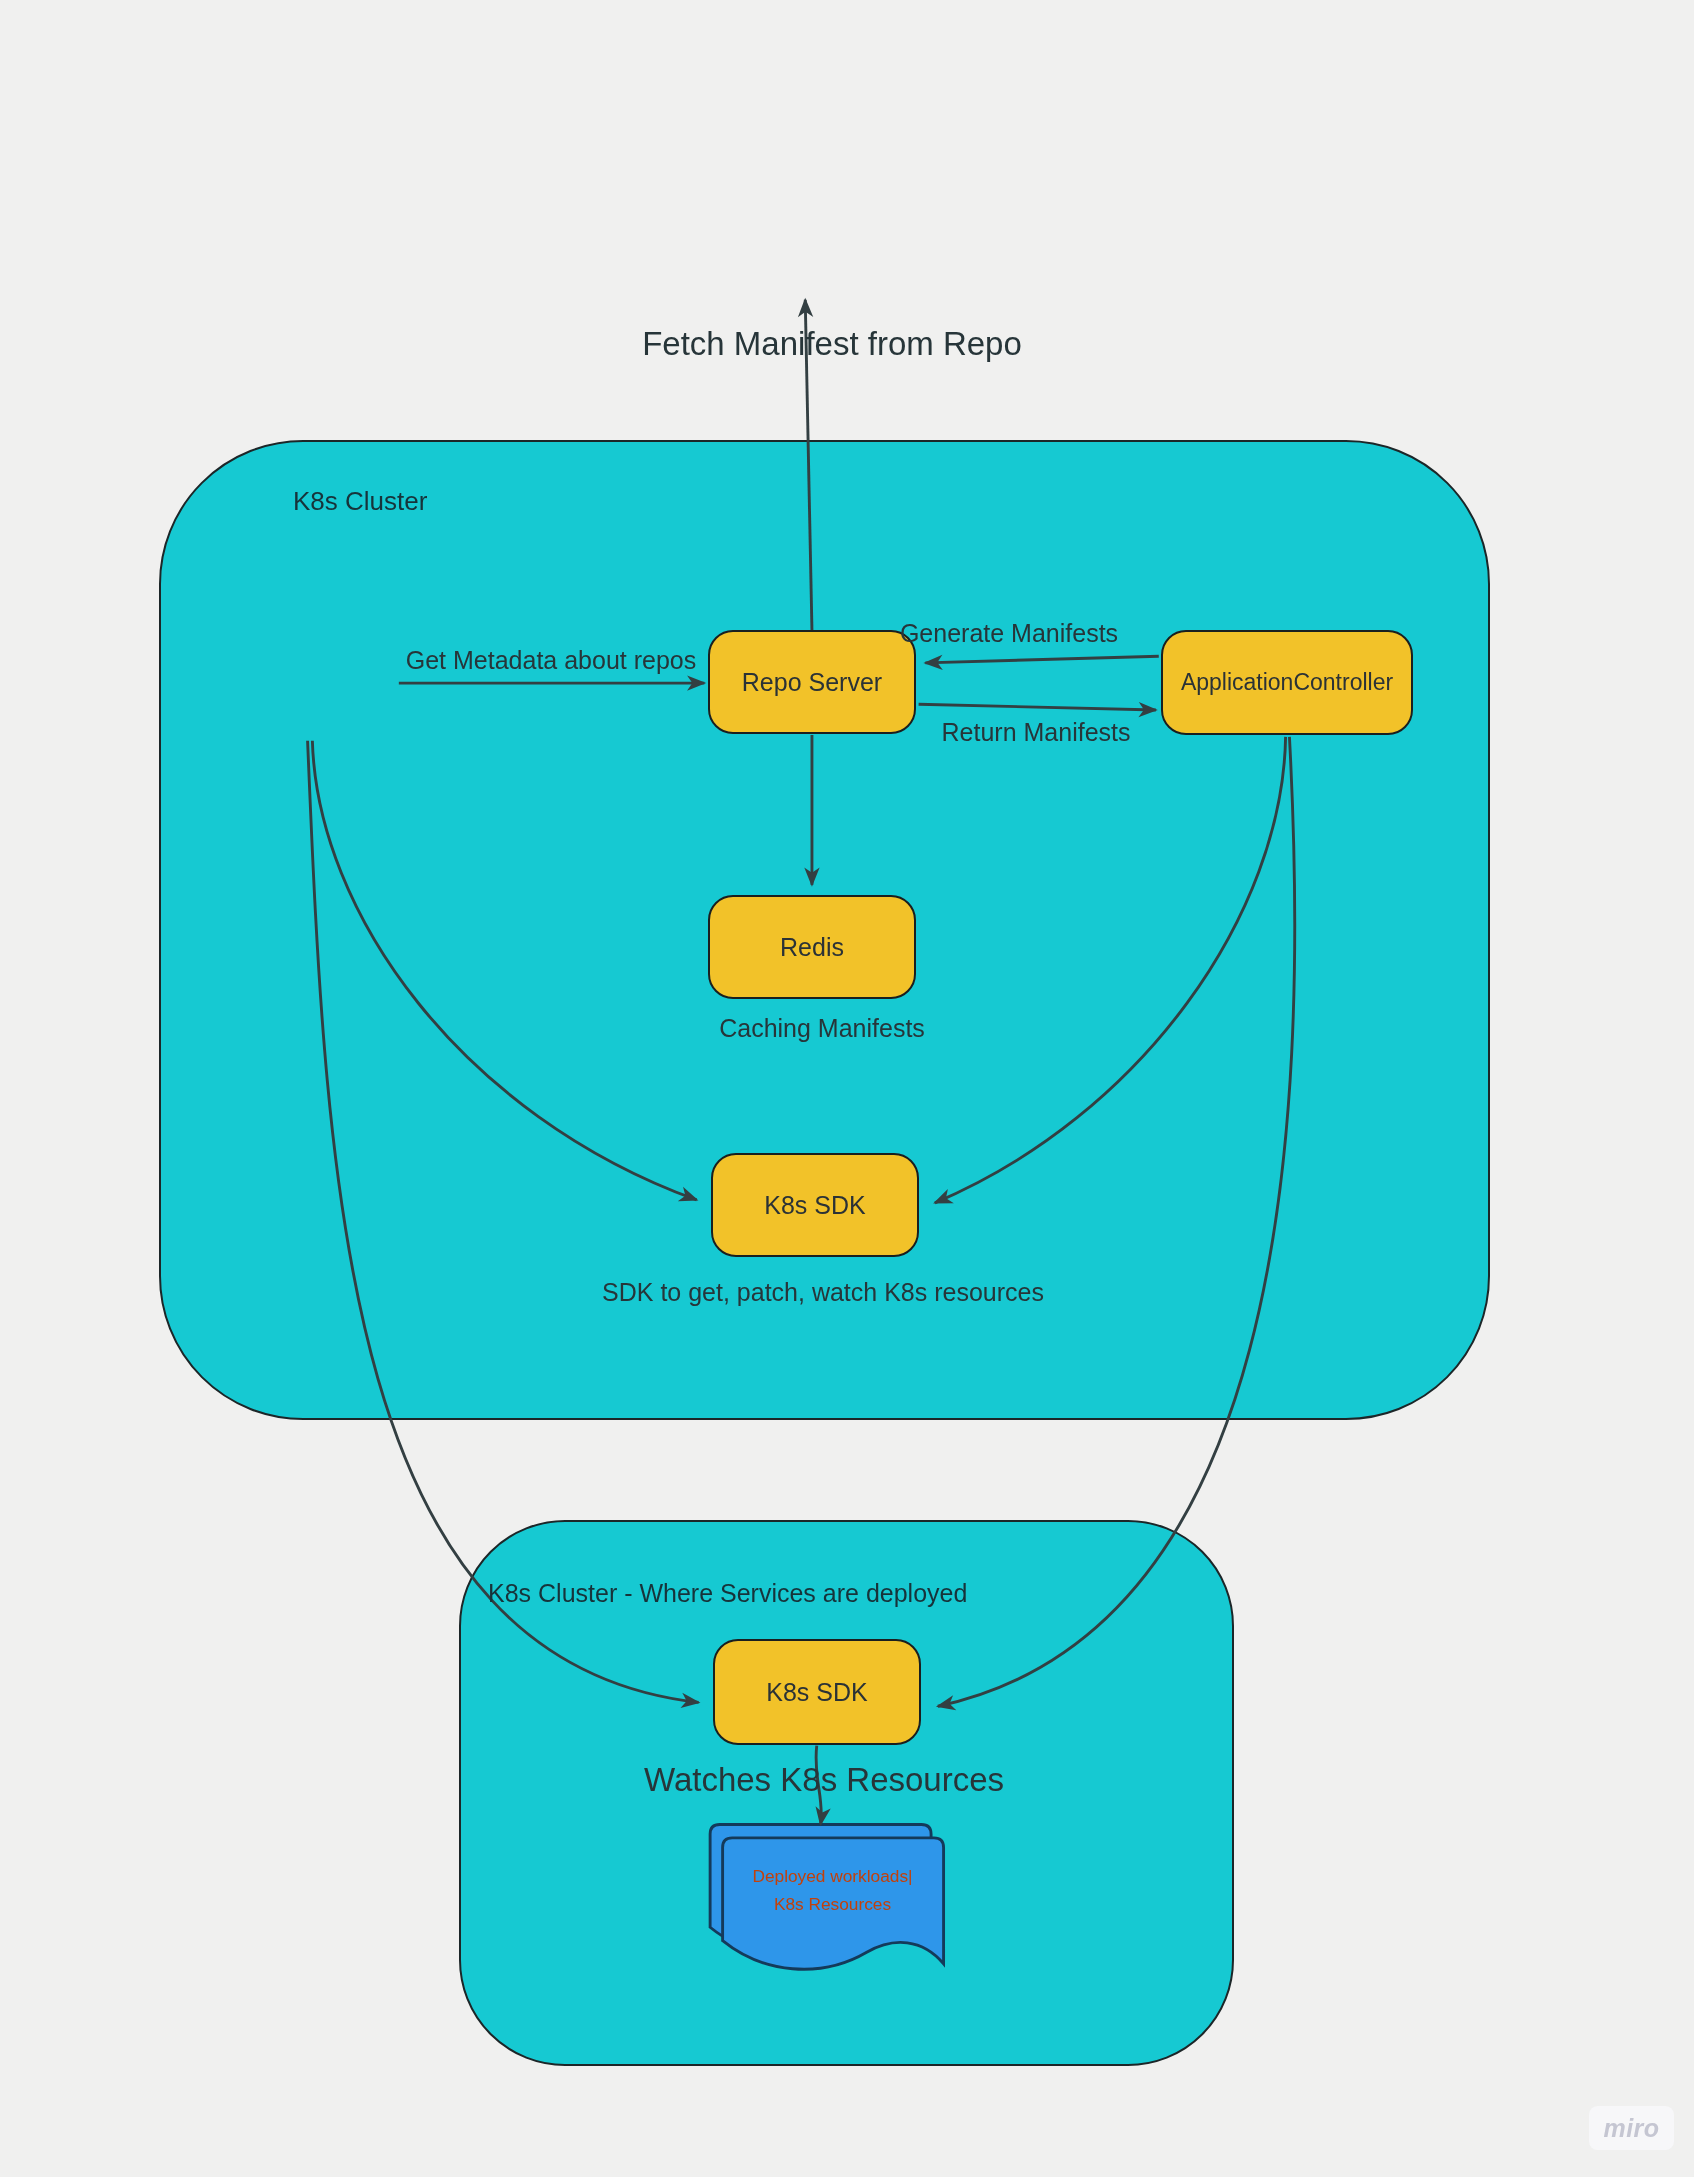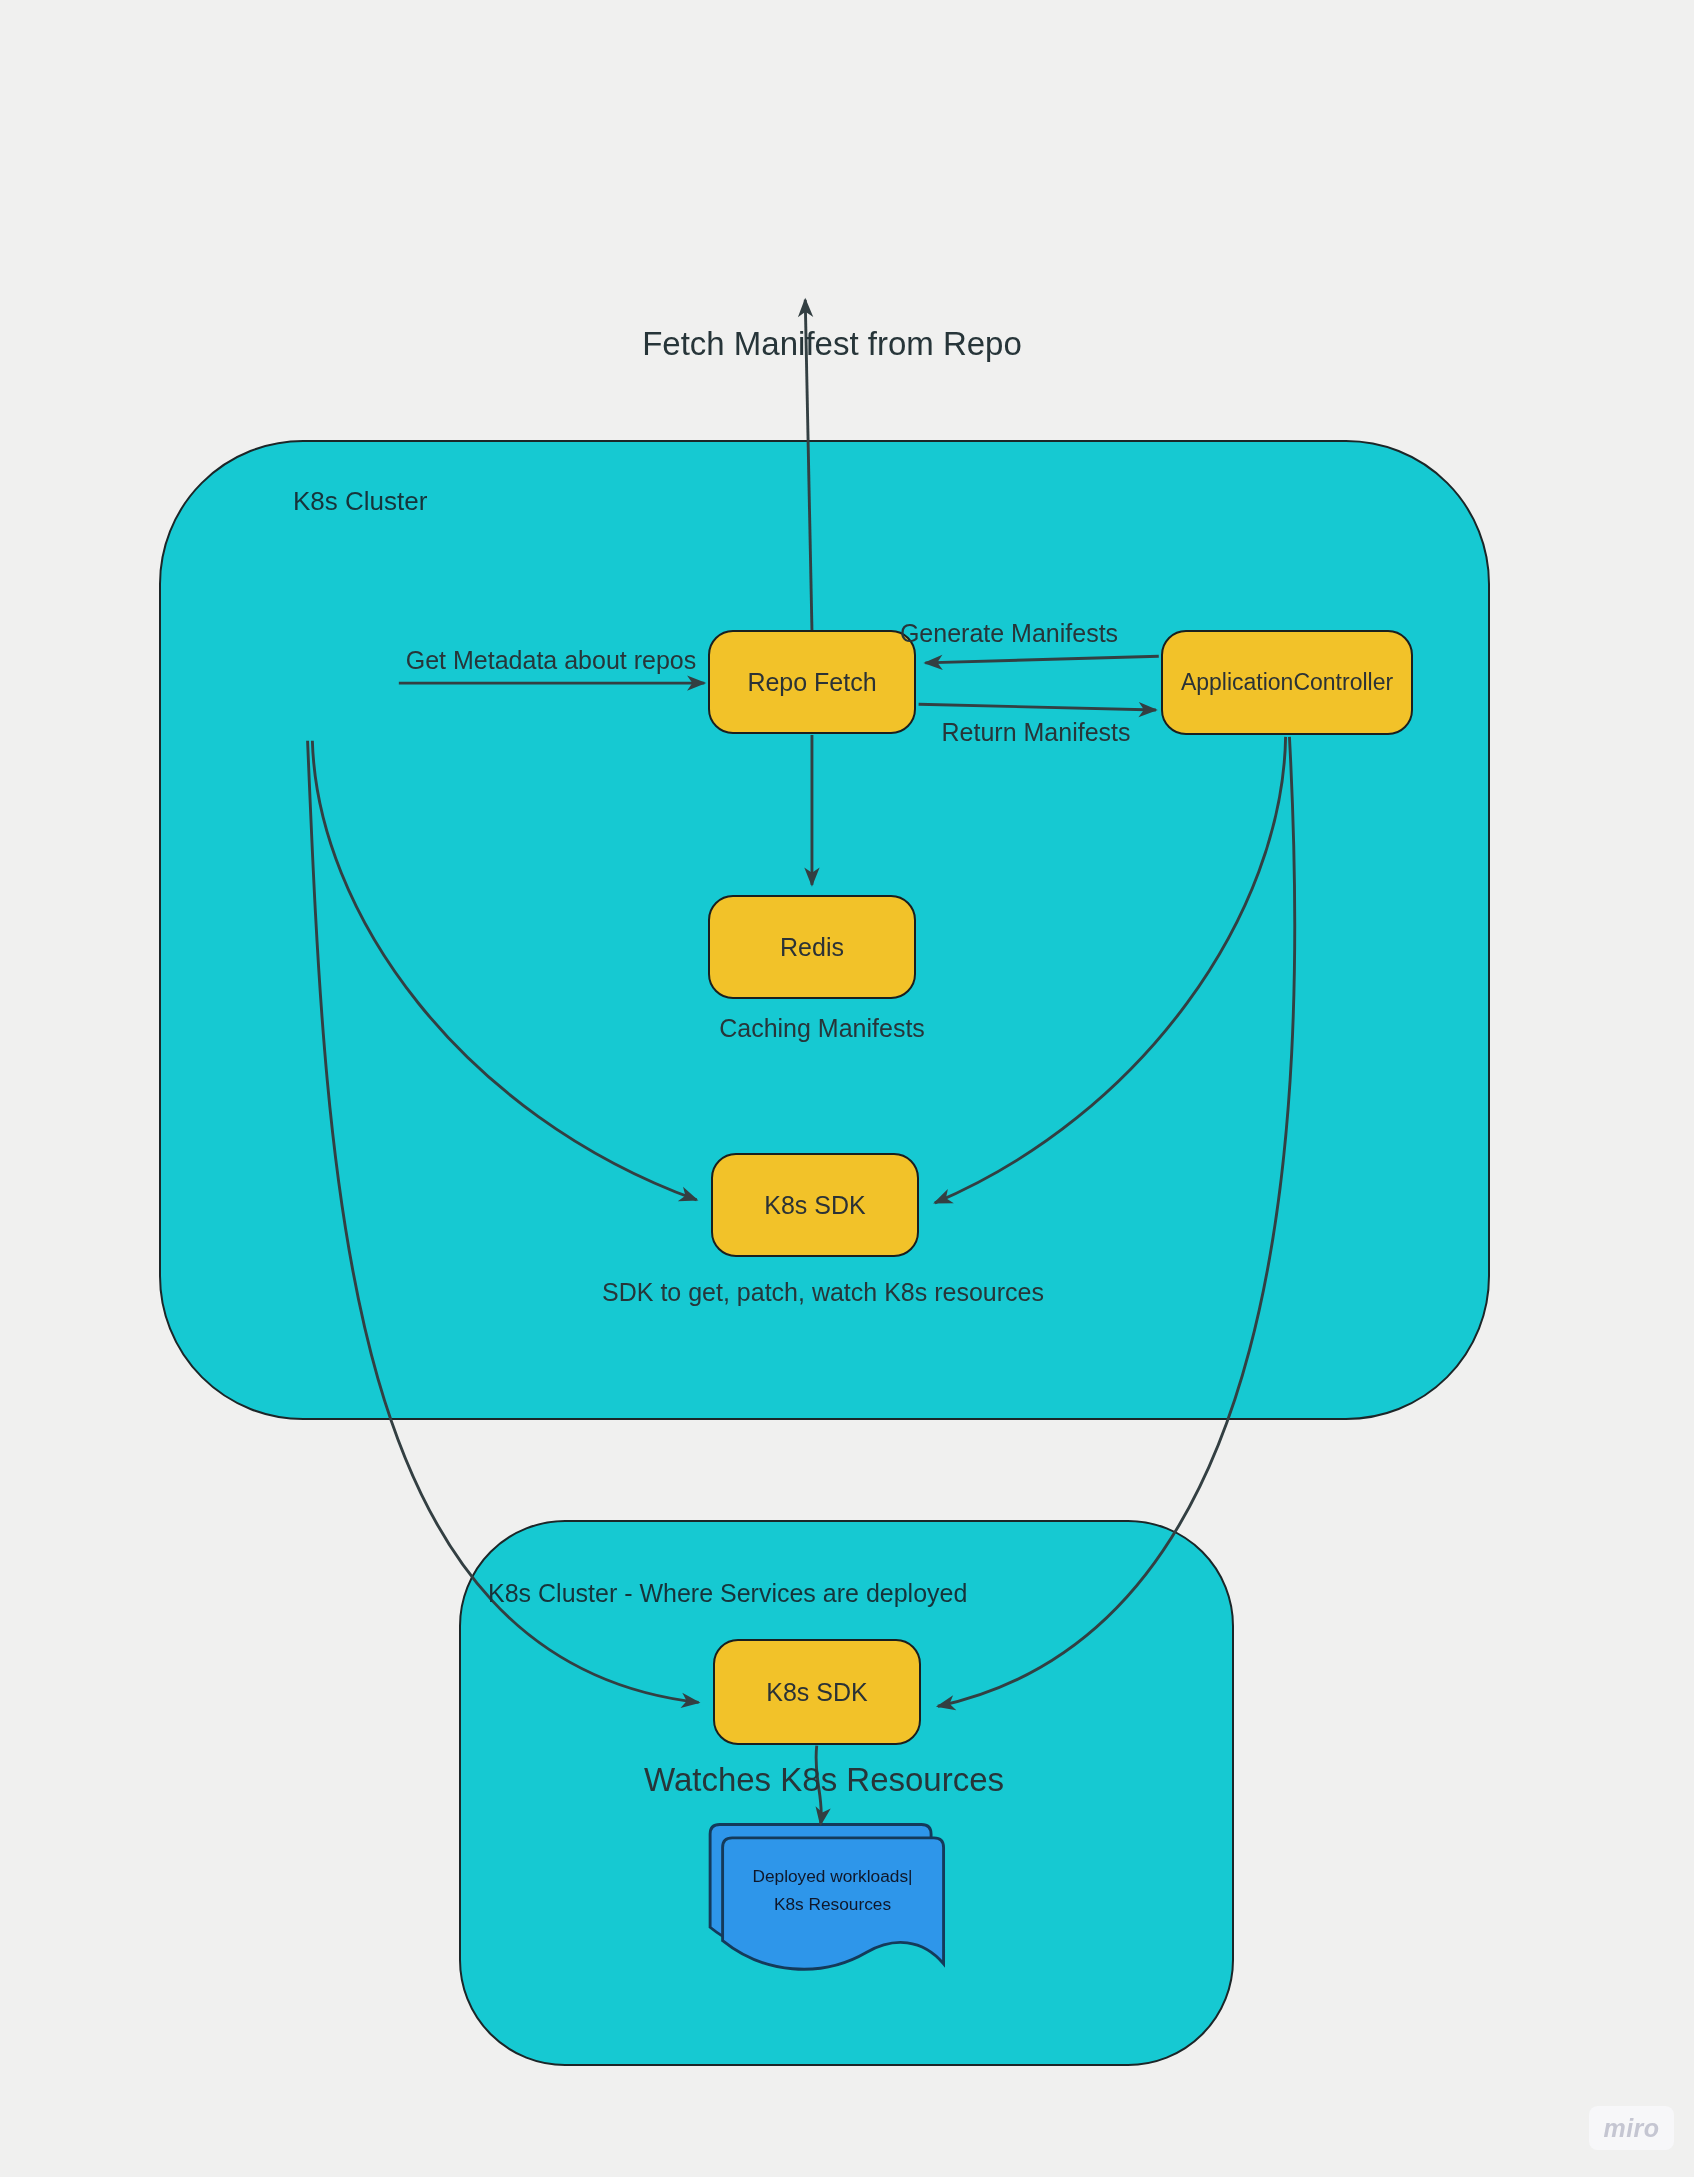--- a/index.html
+++ b/index.html
@@ -32,21 +32,21 @@
   .node.redis{left:708px;top:895px;width:208px;height:104px;}
   .node.sdk1{left:711px;top:1153px;width:208px;height:104px;}
   .node.sdk2{left:713px;top:1639px;width:208px;height:106px;}
   .edge-label{
     position:absolute;z-index:4;font-size:25px;color:#273539;white-space:nowrap;
     transform:translateX(-50%);
   }
   .edge-label.big{font-size:33px;text-align:right;}
   .doc-text{
     position:absolute;left:722px;top:1862px;width:221px;z-index:4;
-    text-align:center;font-size:17.3px;line-height:28px;color:#0f172a;font-weight:500;
+    text-align:center;font-size:17.3px;line-height:28px;color:#c2410c;font-weight:500;
   }
   .watermark{
     position:absolute;left:1589px;top:2106px;width:85px;height:44px;z-index:5;
     background:#f7f7f9;border-radius:8.6px;display:flex;align-items:center;justify-content:center;
     color:#c5c6d2;font-size:25px;font-weight:600;letter-spacing:0.5px;font-style:italic;
   }
 </style>
 </head>
 <body>
 
@@ -80,21 +80,21 @@
       <path d="M 320 771 C 340 1250, 360 1730, 727 1772" marker-end="url(#arrow)"></path>
       <path d="M 1342 767 C 1365 1200, 1330 1700, 976 1776" marker-end="url(#arrow)"></path>
       <path d="M 850 1817 C 846 1850, 858 1872, 854 1899" marker-end="url(#arrow)"></path>
     </g>
   </svg>
 
   <div class="cluster-title" style="left:293px;top:442px">K8s Cluster</div>
   <div class="cluster-title" style="left:488px;top:1535px;font-size:25px">K8s Cluster - Where Services are deployed</div>
 
   <div class="node repo">
-    <span>Repo Fetch</span>
+    <span>Repo Server</span>
   </div>
   <div class="node appctrl">
     <span>ApplicationController</span>
   </div>
   <div class="node redis">
     <span>Redis</span>
   </div>
   <div class="node sdk1">
     <span>K8s SDK</span>
   </div>

